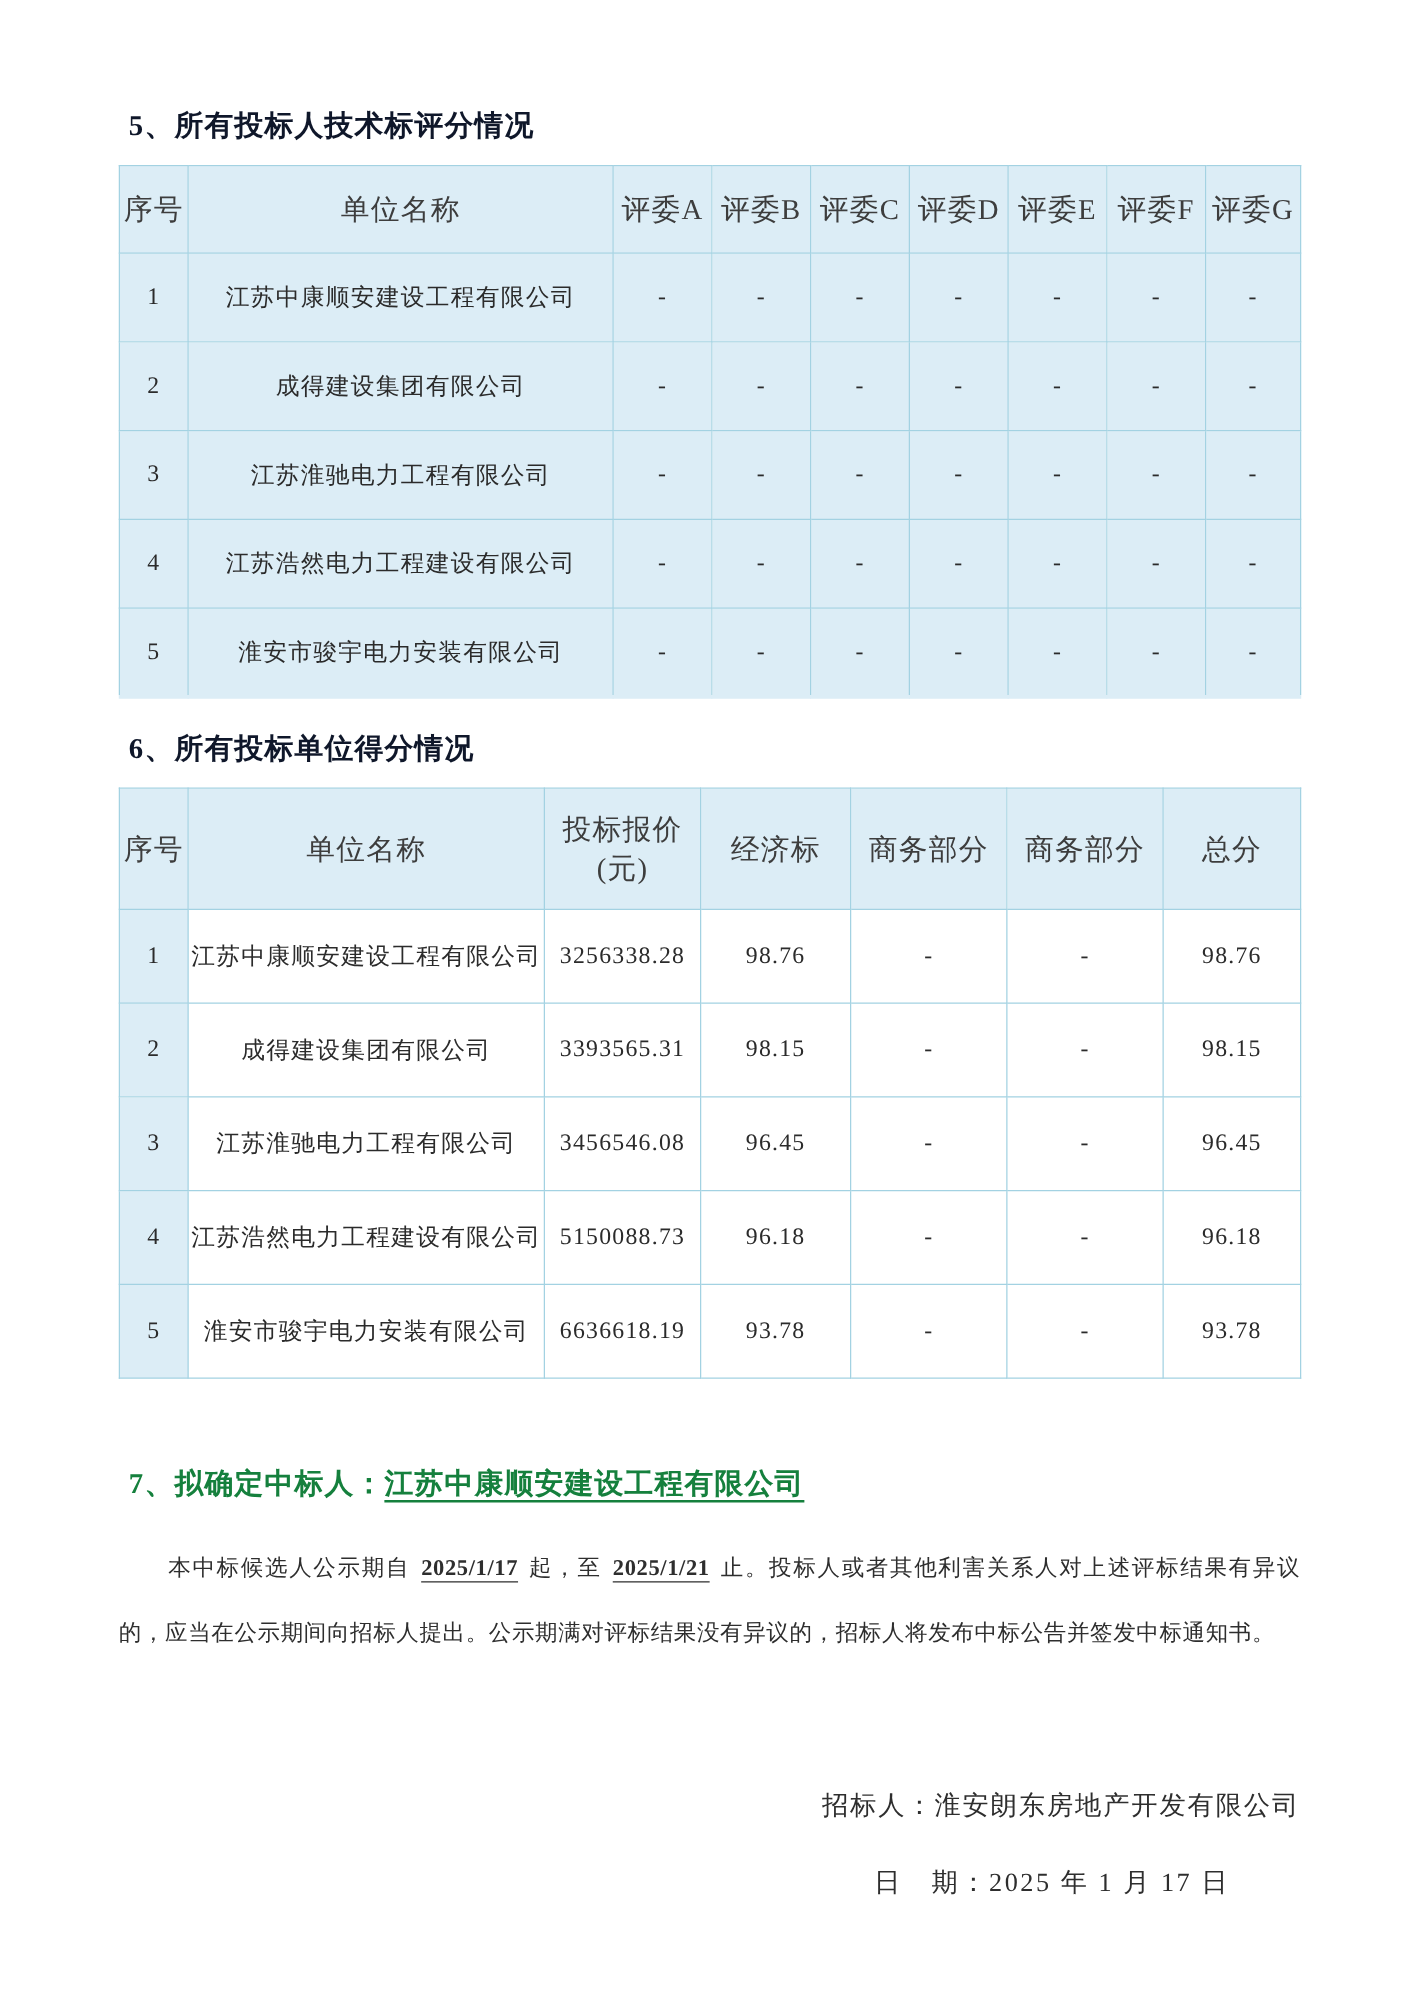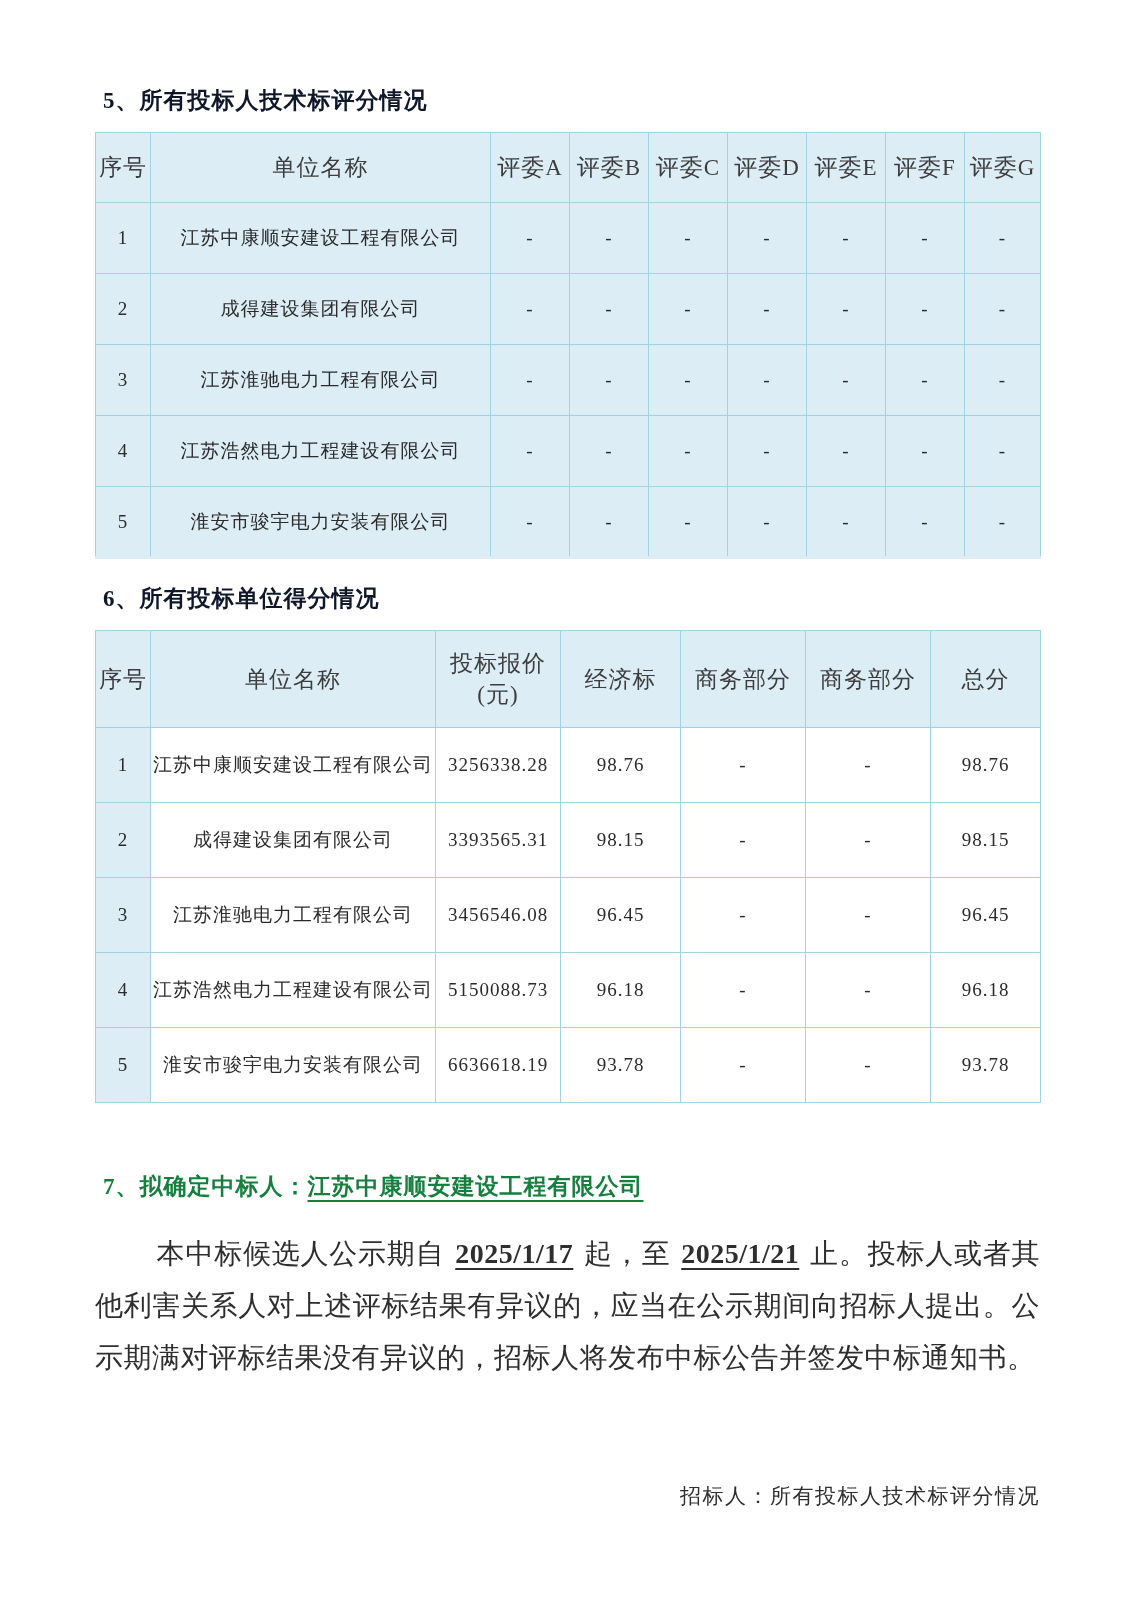--- a/index.html
+++ b/index.html
@@ -34,21 +34,21 @@
   .gap-after-t1{height:24px;}
   .winner-line{
     margin:68px 0 0 8px;font-size:23px;font-weight:bold;color:#15803d;
     letter-spacing:1px;
   }
   .winner-name{
     font-weight:bold;text-decoration:underline;
     text-underline-offset:6px;
   }
   .notice{
-    margin:26px 0 0 0;font-size:28px;line-height:52px;color:#2e2e2e;
+    margin:26px 0 0 0;font-size:18px;line-height:52px;color:#2e2e2e;
     text-indent:2.2em;text-align:justify;letter-spacing:0.5px;
   }
   .date-u{
     font-weight:bold;text-decoration:underline;text-underline-offset:5px;
     padding:0 3px;
   }
   .footer{margin-top:98px;text-align:right;font-size:21px;color:#2e2e2e;}
   .footer .tenderer-line{letter-spacing:1.5px;}
   .footer .date-line{margin-top:34px;margin-right:56px;letter-spacing:2px;}
 </style>
@@ -215,16 +215,17 @@
         <td>93.78</td>
       </tr>
     </tbody>
   </table>
 
   <p class="winner-line"><span>7、拟确定中标人：</span><span class="winner-name">江苏中康顺安建设工程有限公司</span></p>
 
   <p class="notice"><span>本中标候选人公示期自</span> <span class="date-u">2025/1/17</span> <span>起，至</span> <span class="date-u">2025/1/21</span> <span>止。投标人或者其他利害关系人对上述评标结果有异议的，应当在公示期间向招标人提出。公示期满对评标结果没有异议的，招标人将发布中标公告并签发中标通知书。</span></p>
 
   <div class="footer">
-    <div class="tenderer-line">招标人：所有投标人技术标评分情况</div>
+    <div class="tenderer-line">招标人：淮安朗东房地产开发有限公司</div>
+    <div class="date-line">日　期：2025 年 1 月 17 日</div>
   </div>
 
 </div>
 
 </body></html>

